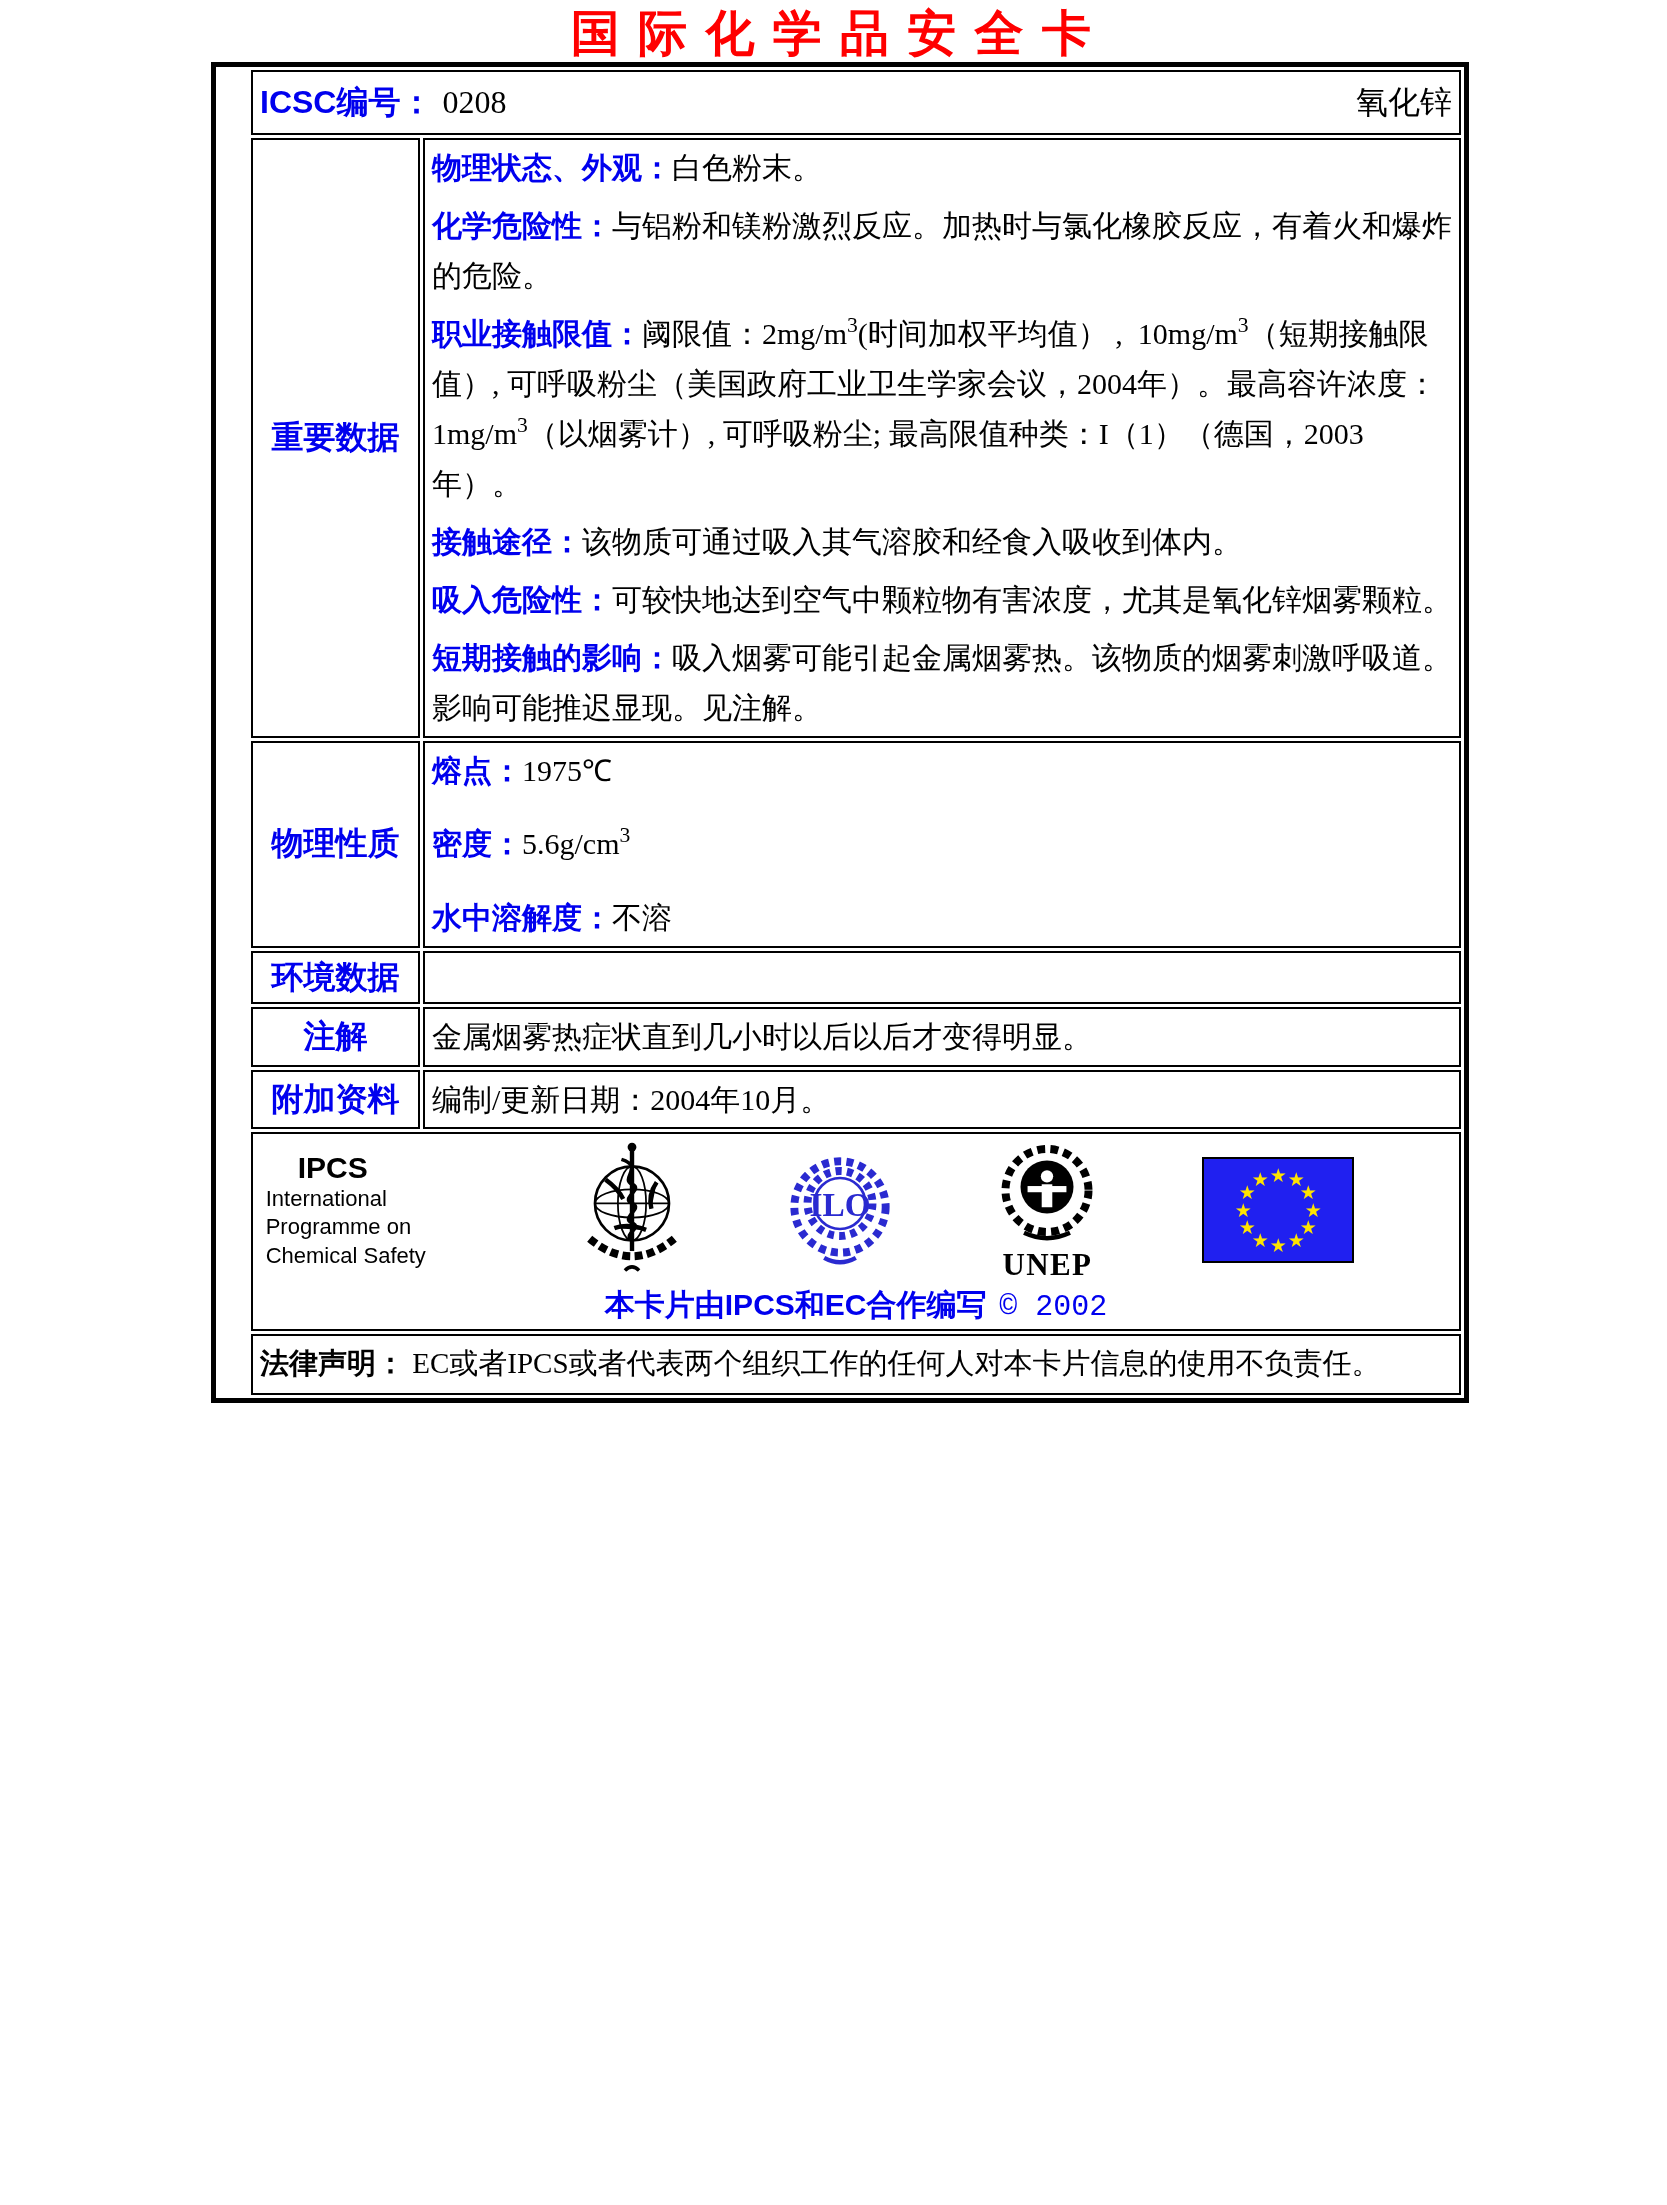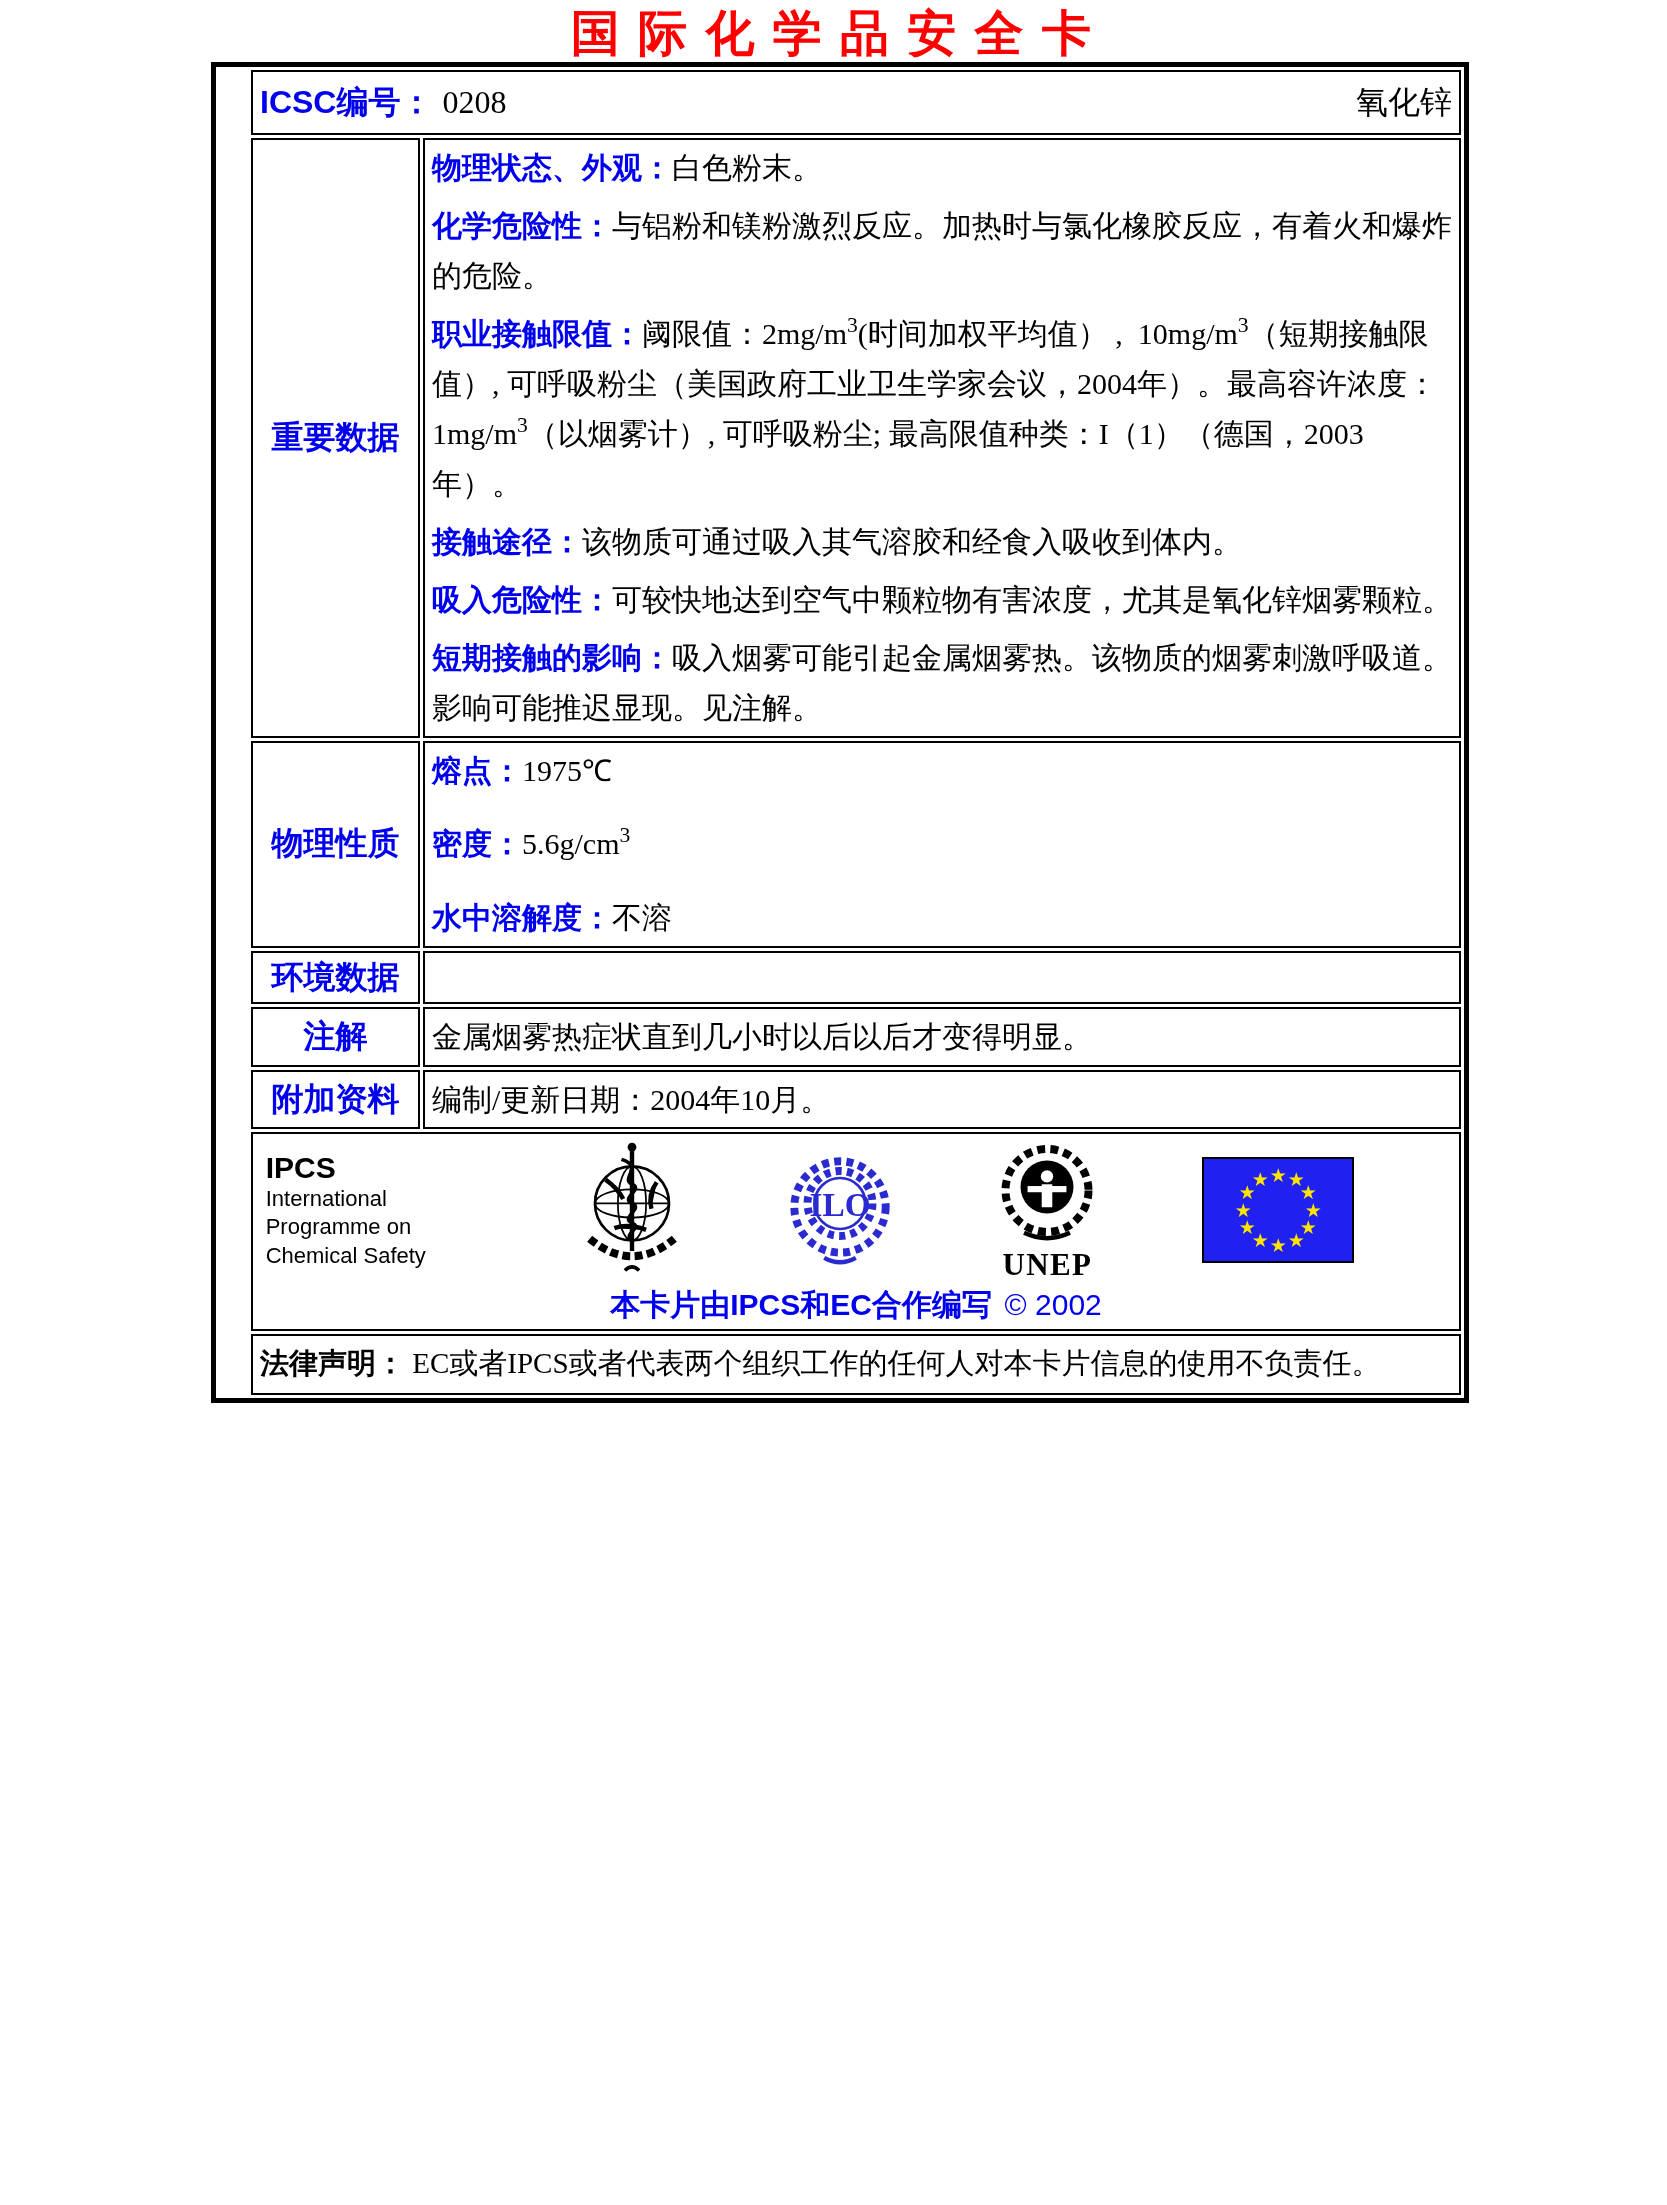--- a/index.html
+++ b/index.html
@@ -89,21 +89,21 @@
     vertical-align:0.55em;
     line-height:0;
   }
   
   .footer-cell{height:189px;padding:5.6px 12.7px 2.8px 12.7px;}
   .logos-row{
     display:flex;align-items:center;justify-content:space-between;
     height:141px;
   }
   .ipcs-block{width:211px;font-family:"Liberation Sans", sans-serif;}
-  .ipcs-title{font-size:30px;font-weight:bold;line-height:1.15;}
+  .ipcs-title{font-size:30px;font-weight:bold;line-height:1.15;margin-left:32px;}
   .ipcs-line{font-size:22px;line-height:1.28;}
   .logo{display:block;}
   .unep-block{display:flex;flex-direction:column;align-items:center;}
   .unep-caption{
     font-family:Liberation Serif, serif;font-weight:bold;
     font-size:31px;line-height:1;margin-top:1.4px;letter-spacing:1.4px;
   }
   .eu-flag{
     position:relative;width:152px;height:106px;
     background:var(--eu-flag-blue);
@@ -115,21 +115,21 @@
     font-size:19px;line-height:1;transform:translate(-50%,-50%);
     font-family:"DejaVu Sans", sans-serif;
   }
   .credit-line{
     text-align:center;font-size:30px;margin-top:4.2px;
     color:var(--label-blue);
   }
   .credit-main{
     font-family:"Liberation Sans", sans-serif;font-weight:bold;
   }
-  .credit-copy{font-family:Liberation Sans, sans-serif;margin-left:12.7px;}
+  .credit-copy{font-family:Liberation Mono, monospace;margin-left:12.7px;}
   
   .legal-cell{height:61px;vertical-align:middle;}
   .legal-inner{font-size:29px;}
   .legal-label{
     font-family:Liberation Serif, serif;font-weight:bold;
   }
   .legal-text{font-family:"Liberation Serif", serif;}
 </style>
 </head>
 <body>

